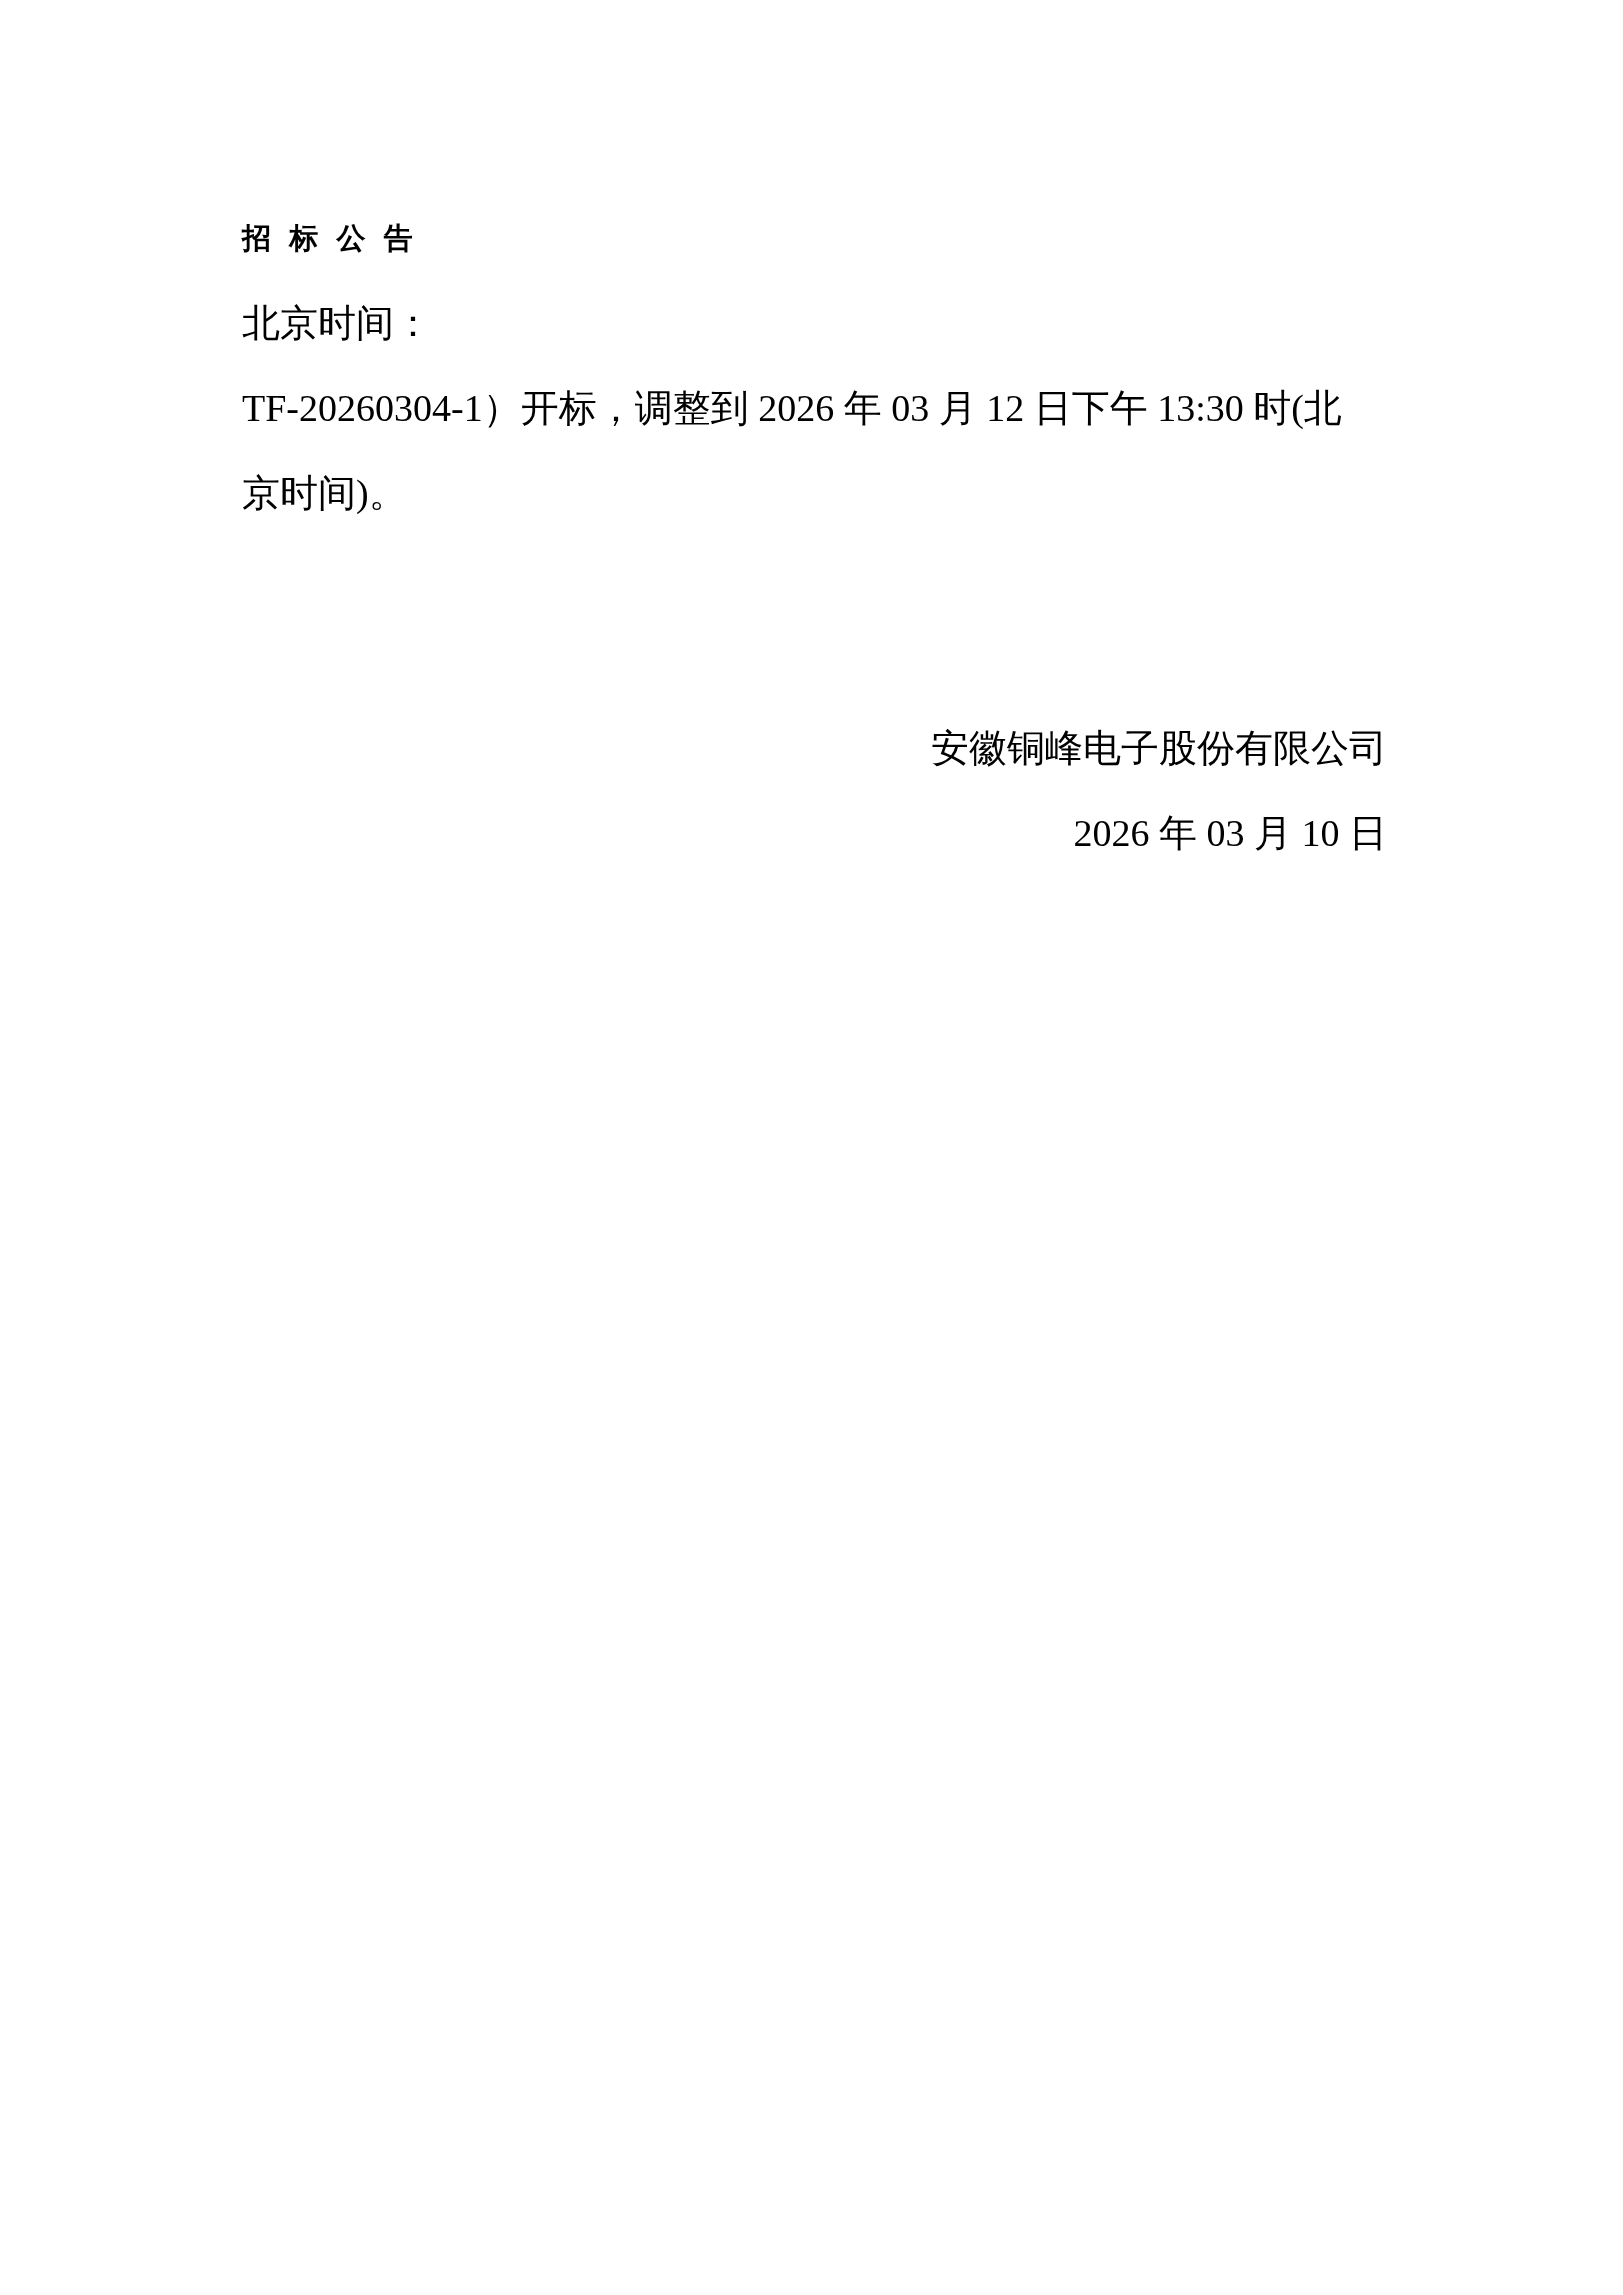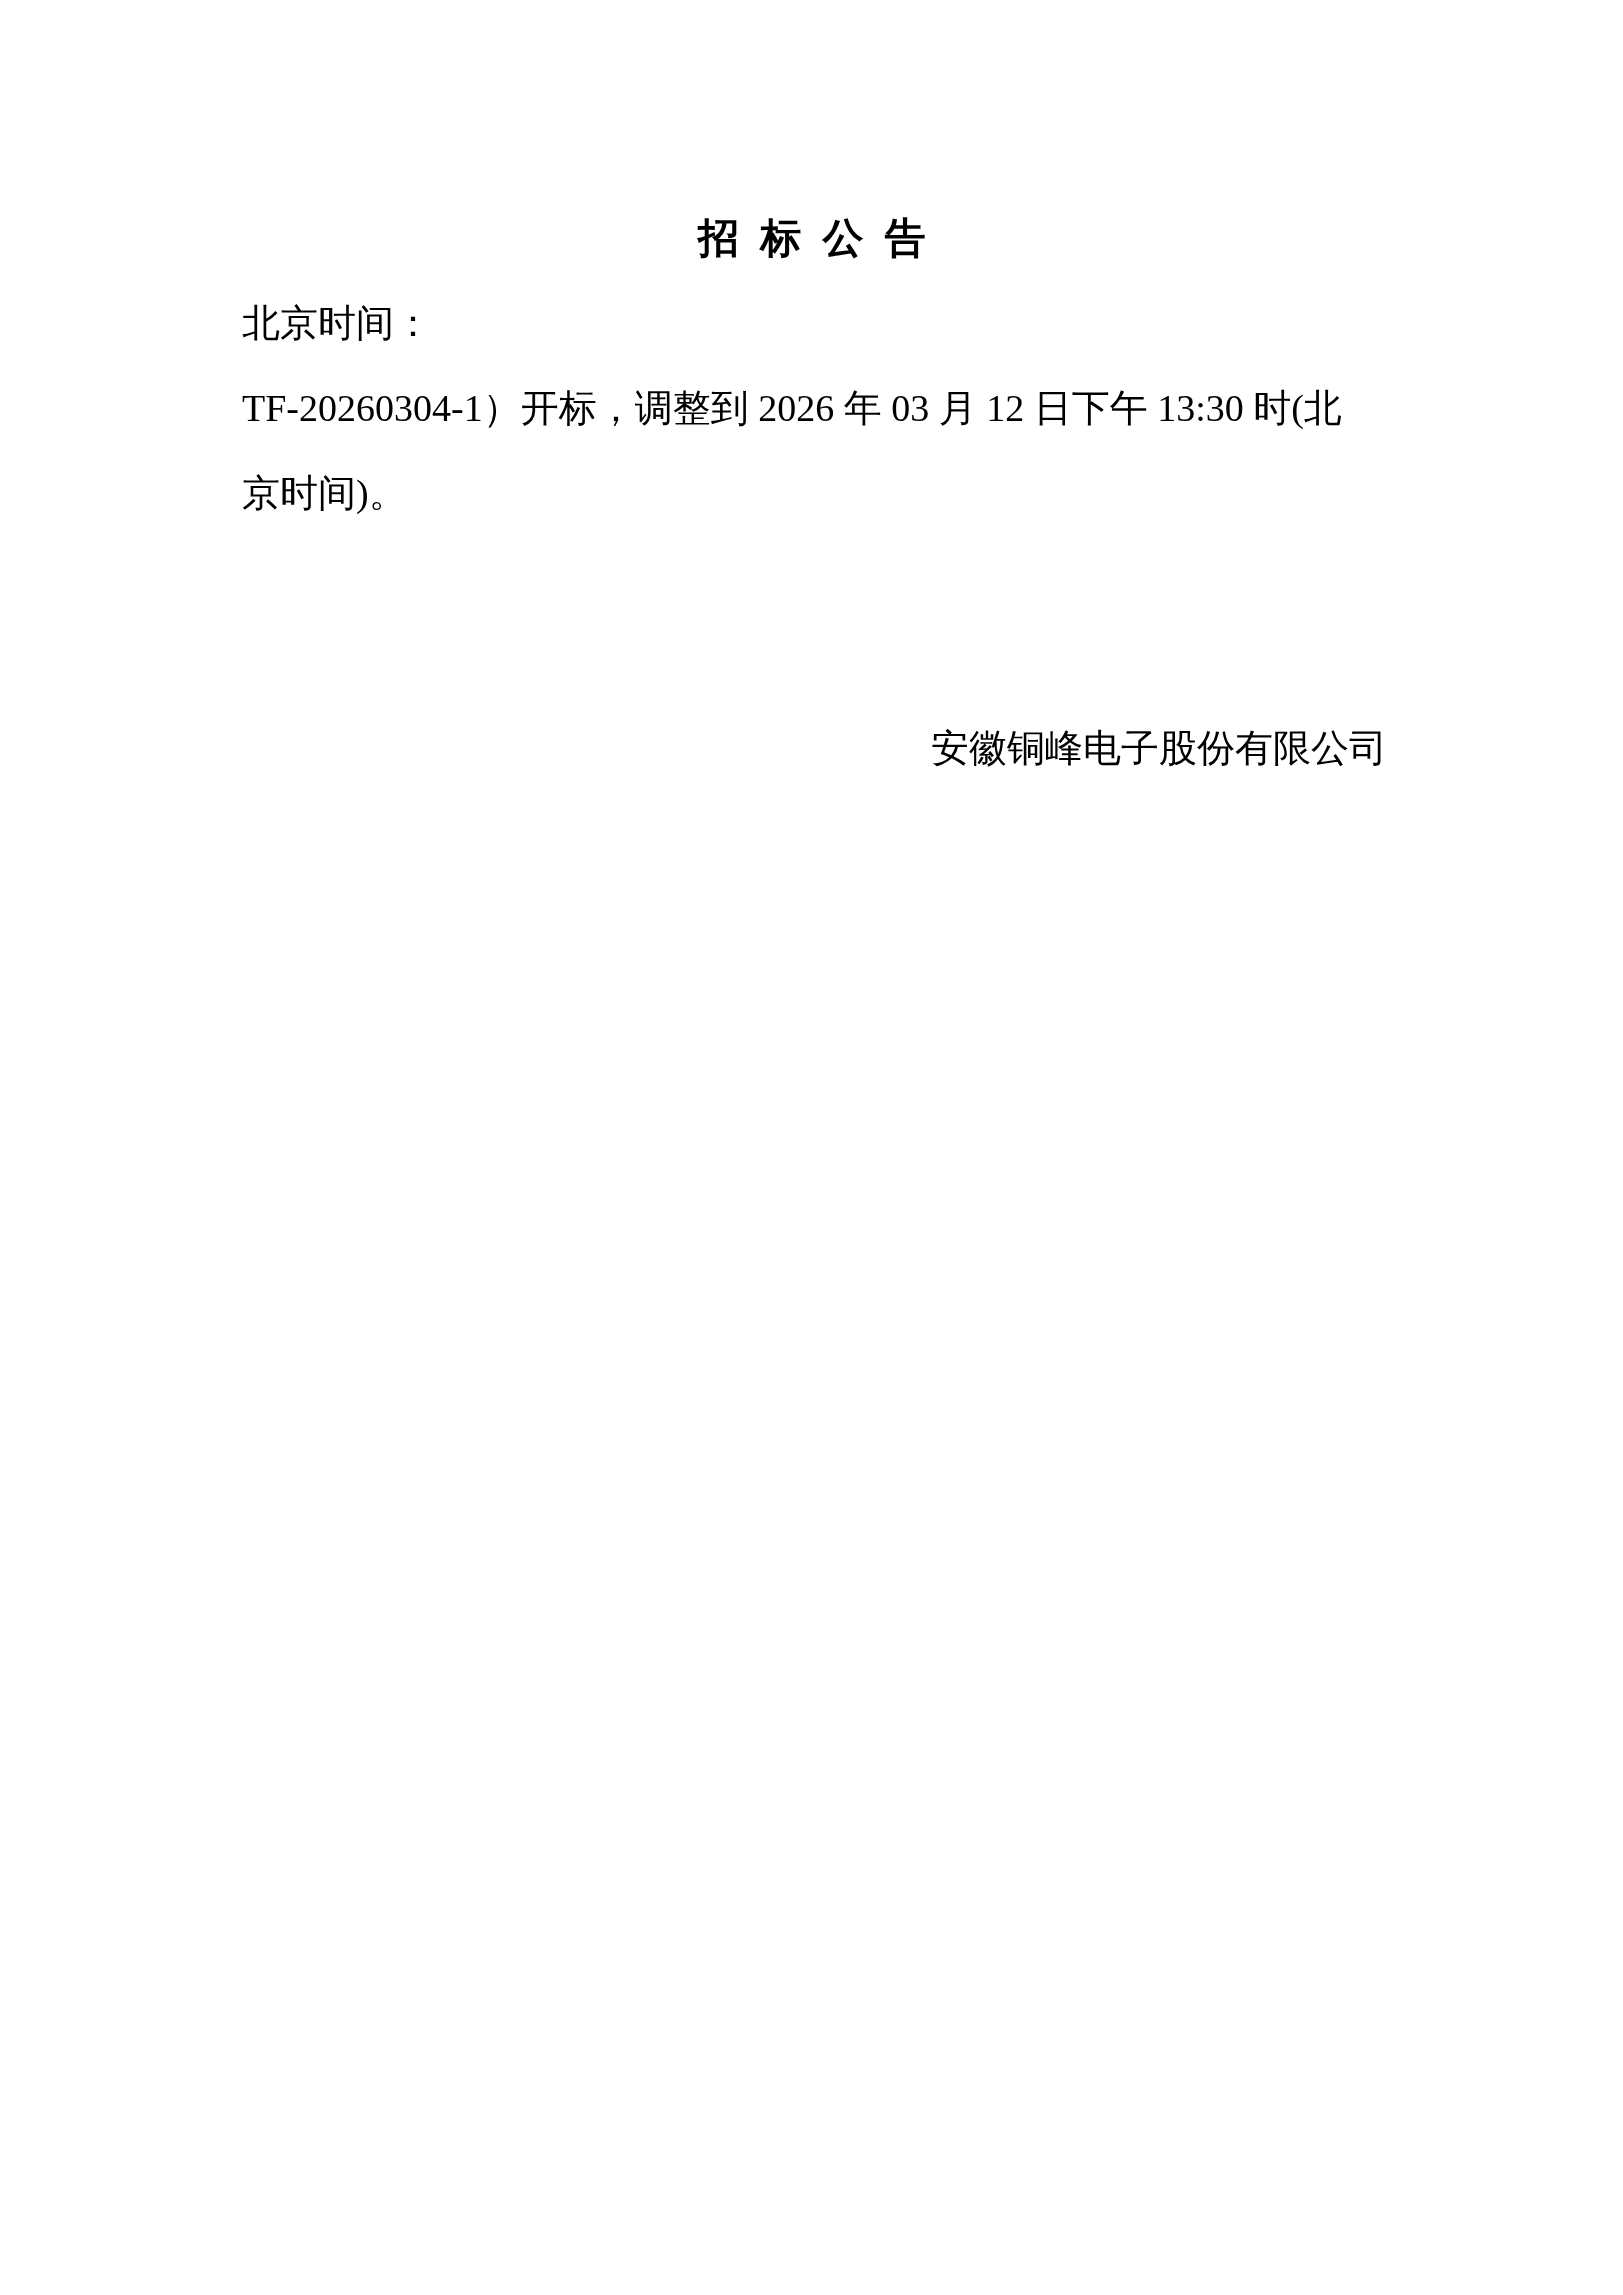--- a/index.html
+++ b/index.html
@@ -21,23 +21,23 @@
     padding: 196px 236px 0 242px;
     color: #000000;
     font-family: "Liberation Serif", "DejaVu Serif", serif;
     font-size: 38px;
     line-height: 85px;
   }
   .line {
     white-space: nowrap;
   }
   .title {
-    text-align: center;
+    text-align: left;
     font-weight: bold;
-    font-size: 41px;
+    font-size: 29px;
     letter-spacing: 5.5px;
   }
   .indent {
     text-indent: 76px;
   }
   .spacer {
     height: 170px;
   }
   .sig {
     text-align: right;
@@ -57,16 +57,17 @@
 
     <div class="line">TF-20260304-1）开标，调整到 2026 年 03 月 12 日下午 13:30 时(北</div>
 
     <div class="line">京时间)。</div>
 
 
     <div class="spacer"></div>
 
     <div class="line sig">安徽铜峰电子股份有限公司</div>
 
+    <div class="line sig">2026 年 03 月 10 日</div>
 
   </div>
 </div>
 
 
 </body></html>

